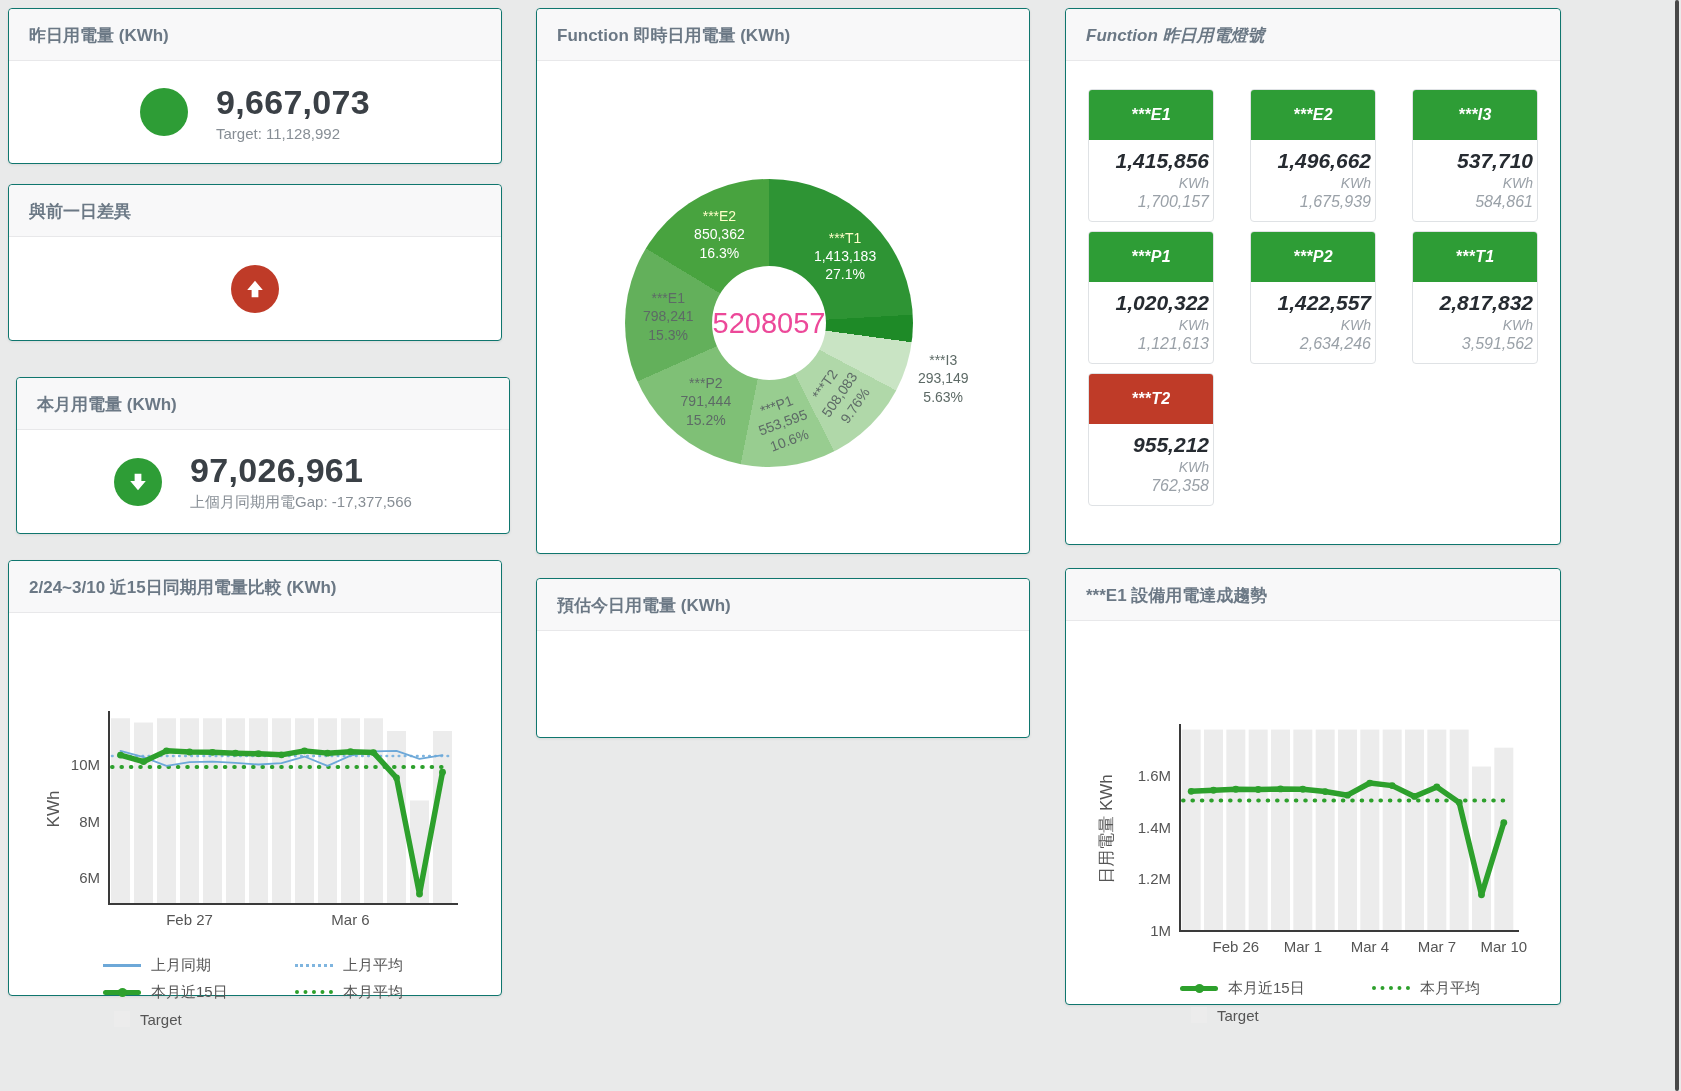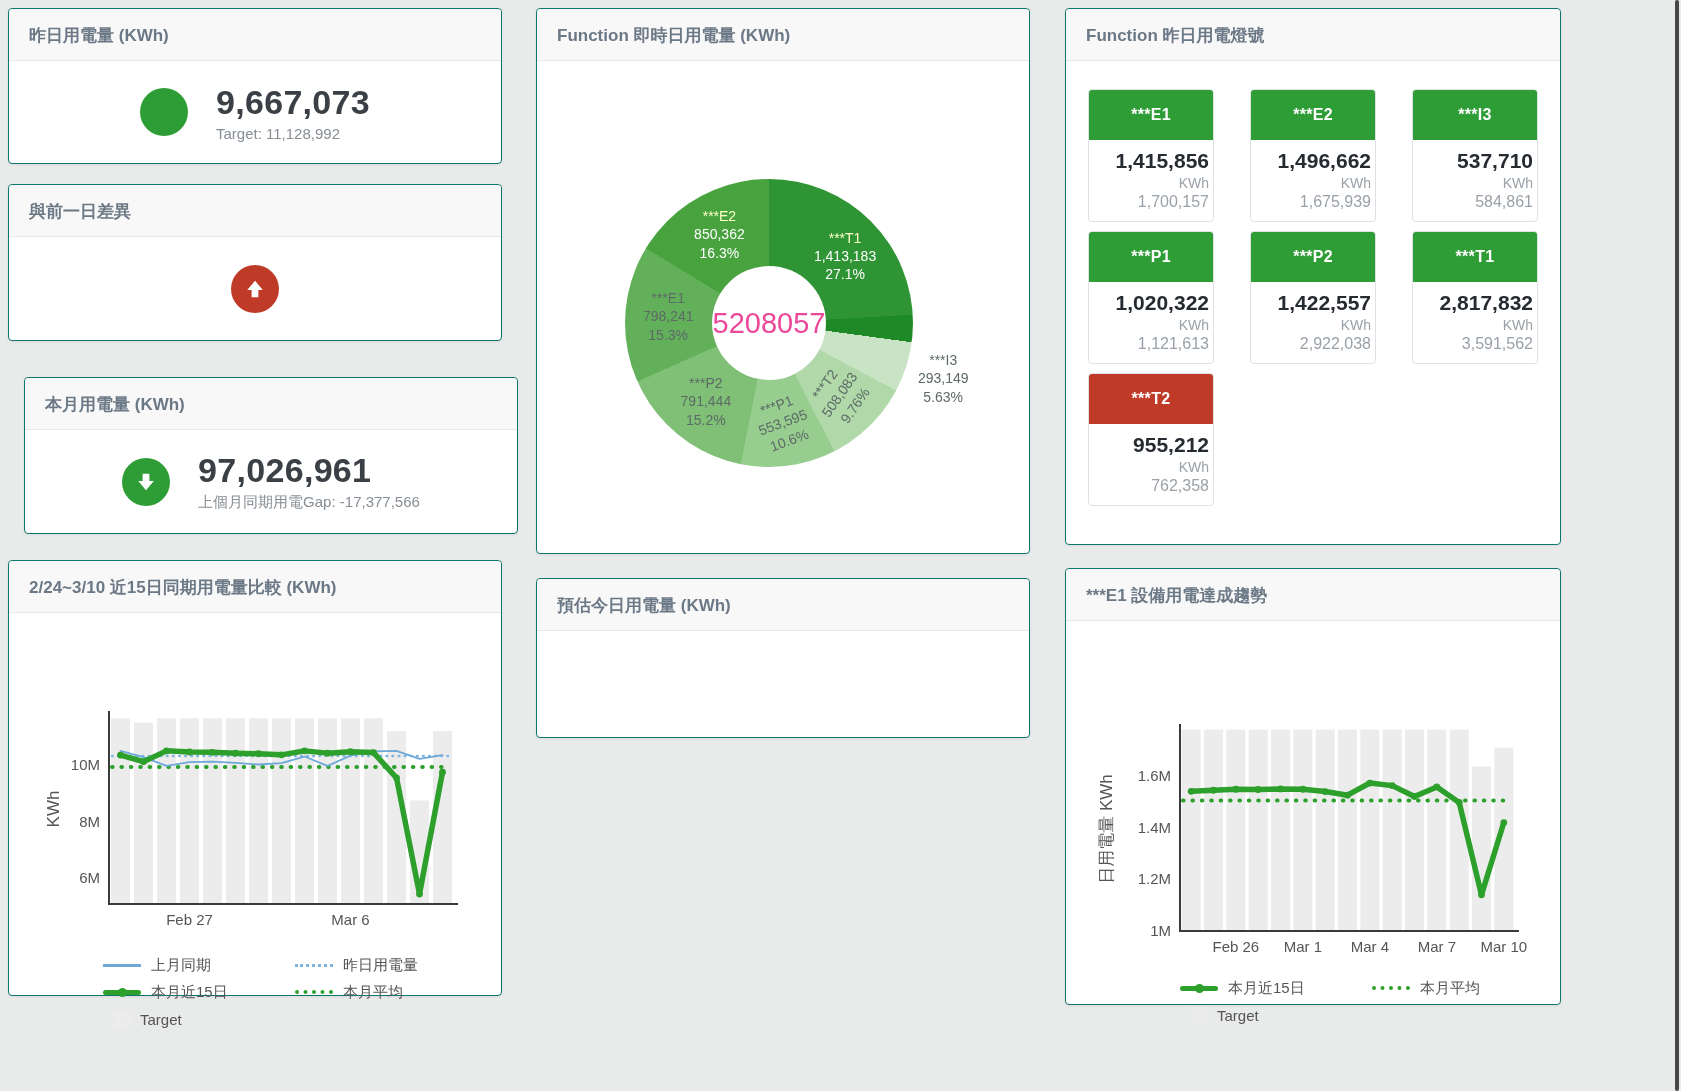--- a/index.html
+++ b/index.html
@@ -77,21 +77,21 @@
   <div class="card-header">與前一日差異</div>
   <div class="kpi-row">
     <span class="circle" style="background:#bf3b28;">
       <svg width="26" height="26" viewBox="0 0 50 50">
           <path d="M25 9 L40 27 H31.5 V41 H18.5 V27 H10 Z" fill="#fff"></path>
         </svg>
     </span>
   </div>
 </div>
 
-<div class="card" style="left:24px;top:377px;width:494px;height:157px;">
+<div class="card" style="left:16px;top:377px;width:494px;height:157px;">
   <div class="card-header">本月用電量 (KWh)</div>
   <div class="kpi-row">
     <span class="circle" style="background:#2e9d36;">
       <svg width="26" height="26" viewBox="0 0 50 50">
           <path d="M25 41 L10 23 H18.5 V9 H31.5 V23 H40 Z" fill="#fff"></path>
         </svg>
     </span>
     <div>
       <div class="kpi-value">97,026,961</div>
       <div class="kpi-sub">上個月同期用電Gap: -17,377,566</div>
@@ -146,21 +146,21 @@
         <text x="309.5" y="219" text-anchor="middle" font-size="15" fill="#555">Mar 6</text>
         <text x="18" y="103" text-anchor="middle" font-size="17" fill="#555" transform="rotate(-90 18 103)">KWh</text>
       </svg>
     <div class="legend" id="cmp-legend" style="margin-left:62px;margin-top:4px;">
         <div class="legend-item">
           <span class="sw line" style="background: rgb(109, 168, 216);"></span>
           <span>上月同期</span>
         </div>
         <div class="legend-item">
           <span class="sw dotted" style="border-top-color: rgb(127, 181, 223);"></span>
-          <span>昨日用電量</span>
+          <span>上月平均</span>
         </div>
         <div class="legend-item">
           <span class="sw line-thick" style="background: rgb(45, 160, 44);"></span>
           <span>本月近15日</span>
         </div>
         <div class="legend-item">
           <span class="sw dotted-thick" style="border-top-color: rgb(45, 160, 44);"></span>
           <span>本月平均</span>
         </div>
         <div class="legend-item">
@@ -213,21 +213,21 @@
         <div>850,362</div>
         <div>16.3%</div>
       </div>
     </div>
 </div>
 
 <div class="card" style="left:536px;top:578px;width:494px;height:160px;">
   <div class="card-header">預估今日用電量 (KWh)</div>
 </div>
 
-<div class="card" style="left:1065px;top:8px;width:496px;height:537px;">
+<div class="card" style="left:1065px;top:8px;width:496px;height:537px;font-style:italic;">
   <div class="card-header">Function 昨日用電燈號</div>
   <div class="tiles-grid" id="tiles-grid">
       <div class="tile">
         <div class="tile-head green">***E1</div>
         <div class="tile-body">
           <div class="tile-value">1,415,856</div>
           <div class="tile-unit">KWh</div>
           <div class="tile-target">1,700,157</div>
         </div>
       </div>
@@ -253,21 +253,21 @@
           <div class="tile-value">1,020,322</div>
           <div class="tile-unit">KWh</div>
           <div class="tile-target">1,121,613</div>
         </div>
       </div>
       <div class="tile">
         <div class="tile-head green">***P2</div>
         <div class="tile-body">
           <div class="tile-value">1,422,557</div>
           <div class="tile-unit">KWh</div>
-          <div class="tile-target">2,922,038</div>
+          <div class="tile-target">2,634,246</div>
         </div>
       </div>
       <div class="tile">
         <div class="tile-head green">***T1</div>
         <div class="tile-body">
           <div class="tile-value">2,817,832</div>
           <div class="tile-unit">KWh</div>
           <div class="tile-target">3,591,562</div>
         </div>
       </div>

